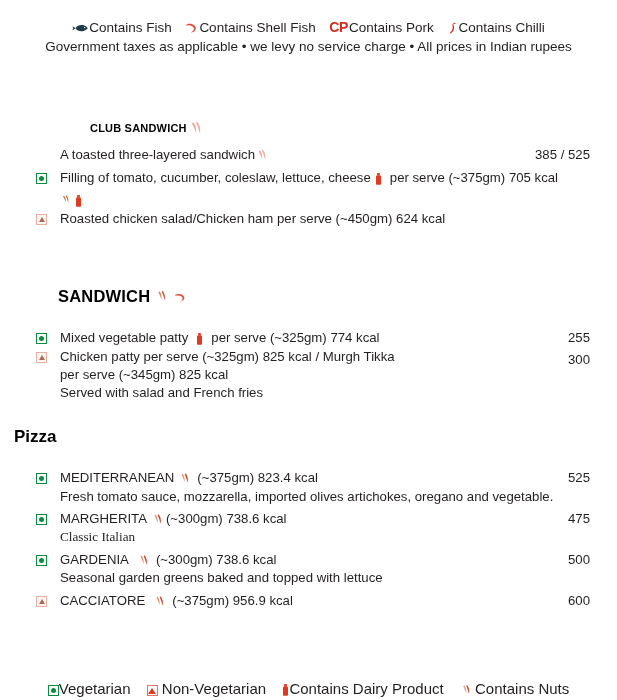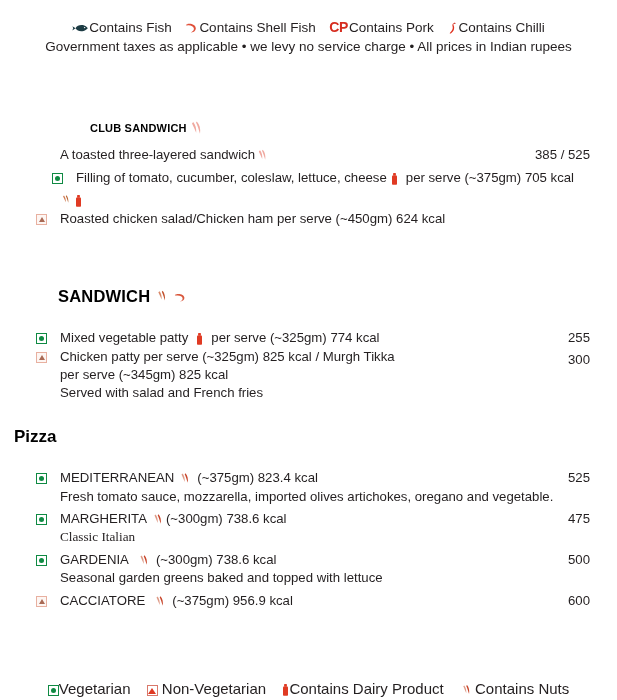--- a/index.html
+++ b/index.html
@@ -227,21 +227,21 @@
 <div class="row" style="left:60px; top:147px;">
   <span>A toasted three-layered sandwich</span><span class="ico ico-nuts ico-nuts-pale">
     <svg viewBox="0 0 15 15" width="15" height="15">
       <path class="nutbody" d="M5.0 2.2 C6.8 4.4 7.6 7.6 7.2 11.0 C6.2 8.6 5.0 5.8 3.8 3.4 Z" fill="#f0a9a0"></path>
       <path class="nutbody" d="M7.8 1.8 C10.0 4.2 10.8 8.0 10.2 11.8 C9.2 8.6 8.2 5.2 7.0 2.8 Z" fill="#f0a9a0"></path>
     </svg>
   </span>
 </div>
 <div class="price" style="left:420px; top:147px; width:170px;">385 / 525</div>
 
-<div class="row" style="left:76px; top:170px;">
+<div class="row" style="left:60px; top:170px;">
   <span class="marker mk mk-veg"></span><span>Filling of tomato, cucumber, coleslaw, lettuce, cheese</span><span class="inline-gap"></span><span class="ico ico-dairy">
     <svg viewBox="0 0 7 14" width="7" height="14">
       <rect x="1" y="3.4" width="5" height="9.4" rx="0.8" fill="#e03a23"></rect>
       <rect x="2.1" y="0.9" width="2.8" height="2.8" rx="0.5" fill="#e03a23"></rect>
     </svg>
   </span><span class="inline-gap"></span><span class="inline-gap"></span><span>per serve  (~375gm) 705 kcal</span>
 </div>
 
 <div class="row" style="left:60px; top:192px;">
   <span class="ico ico-nuts">

